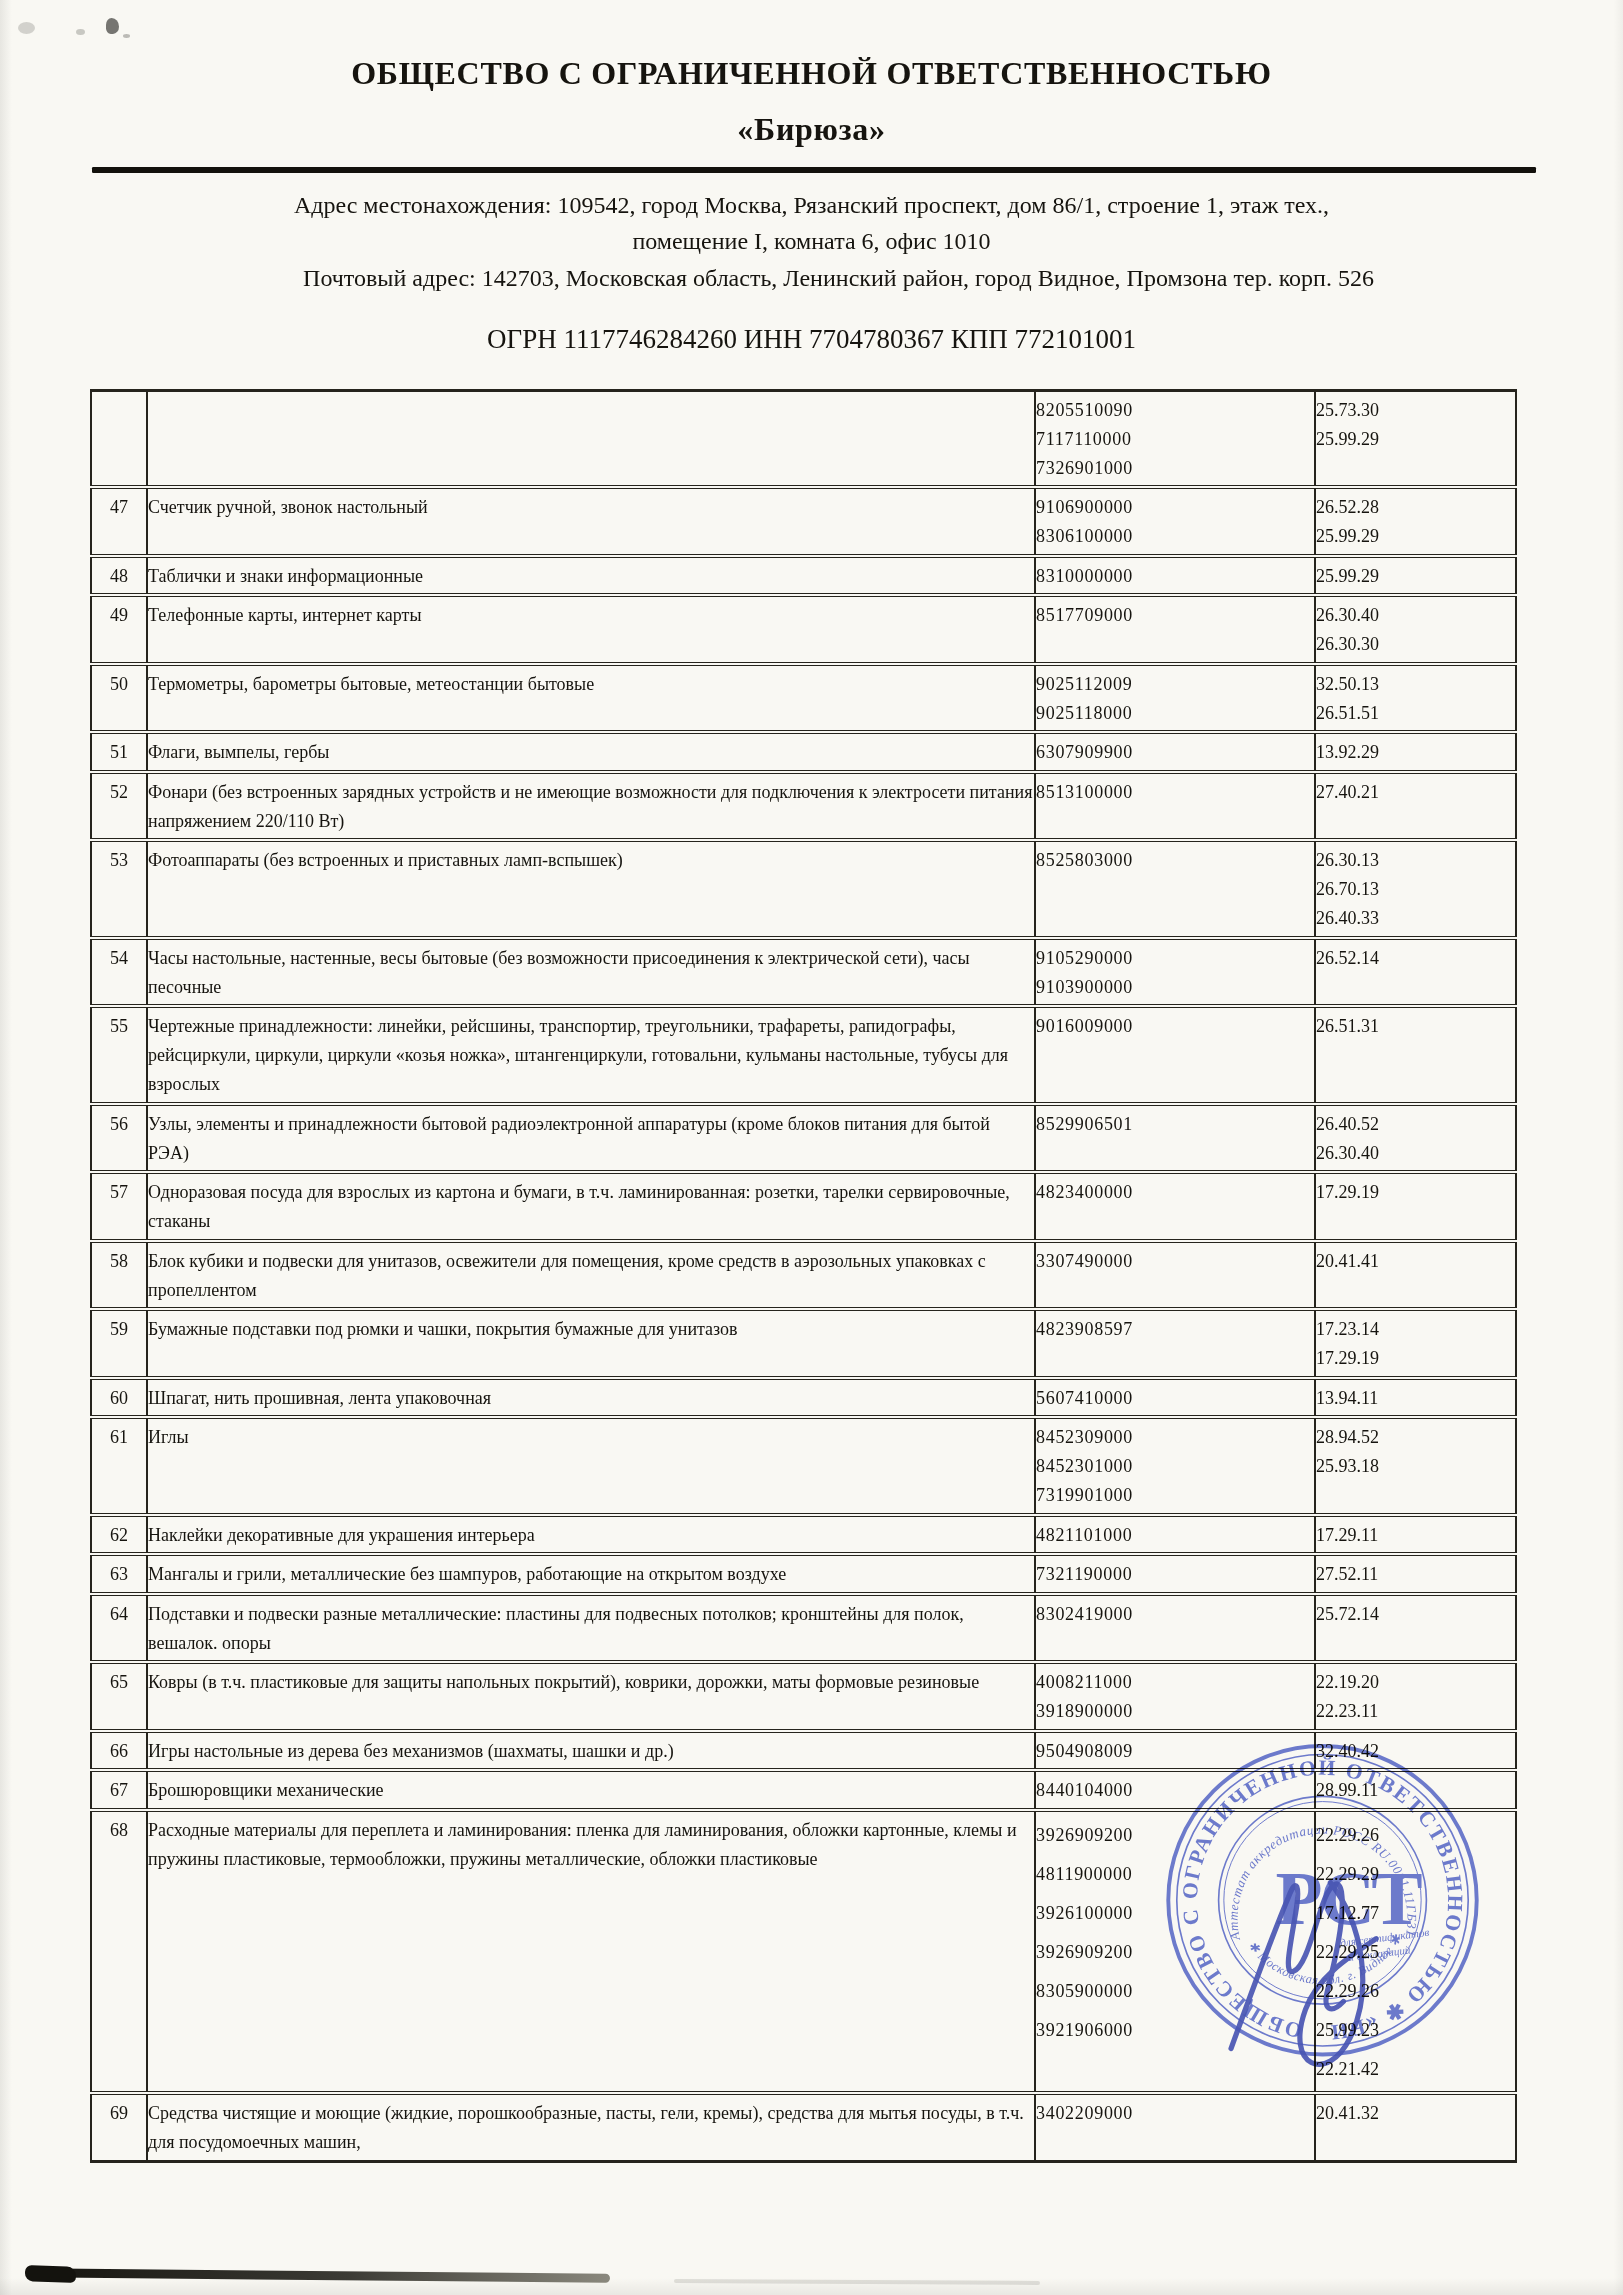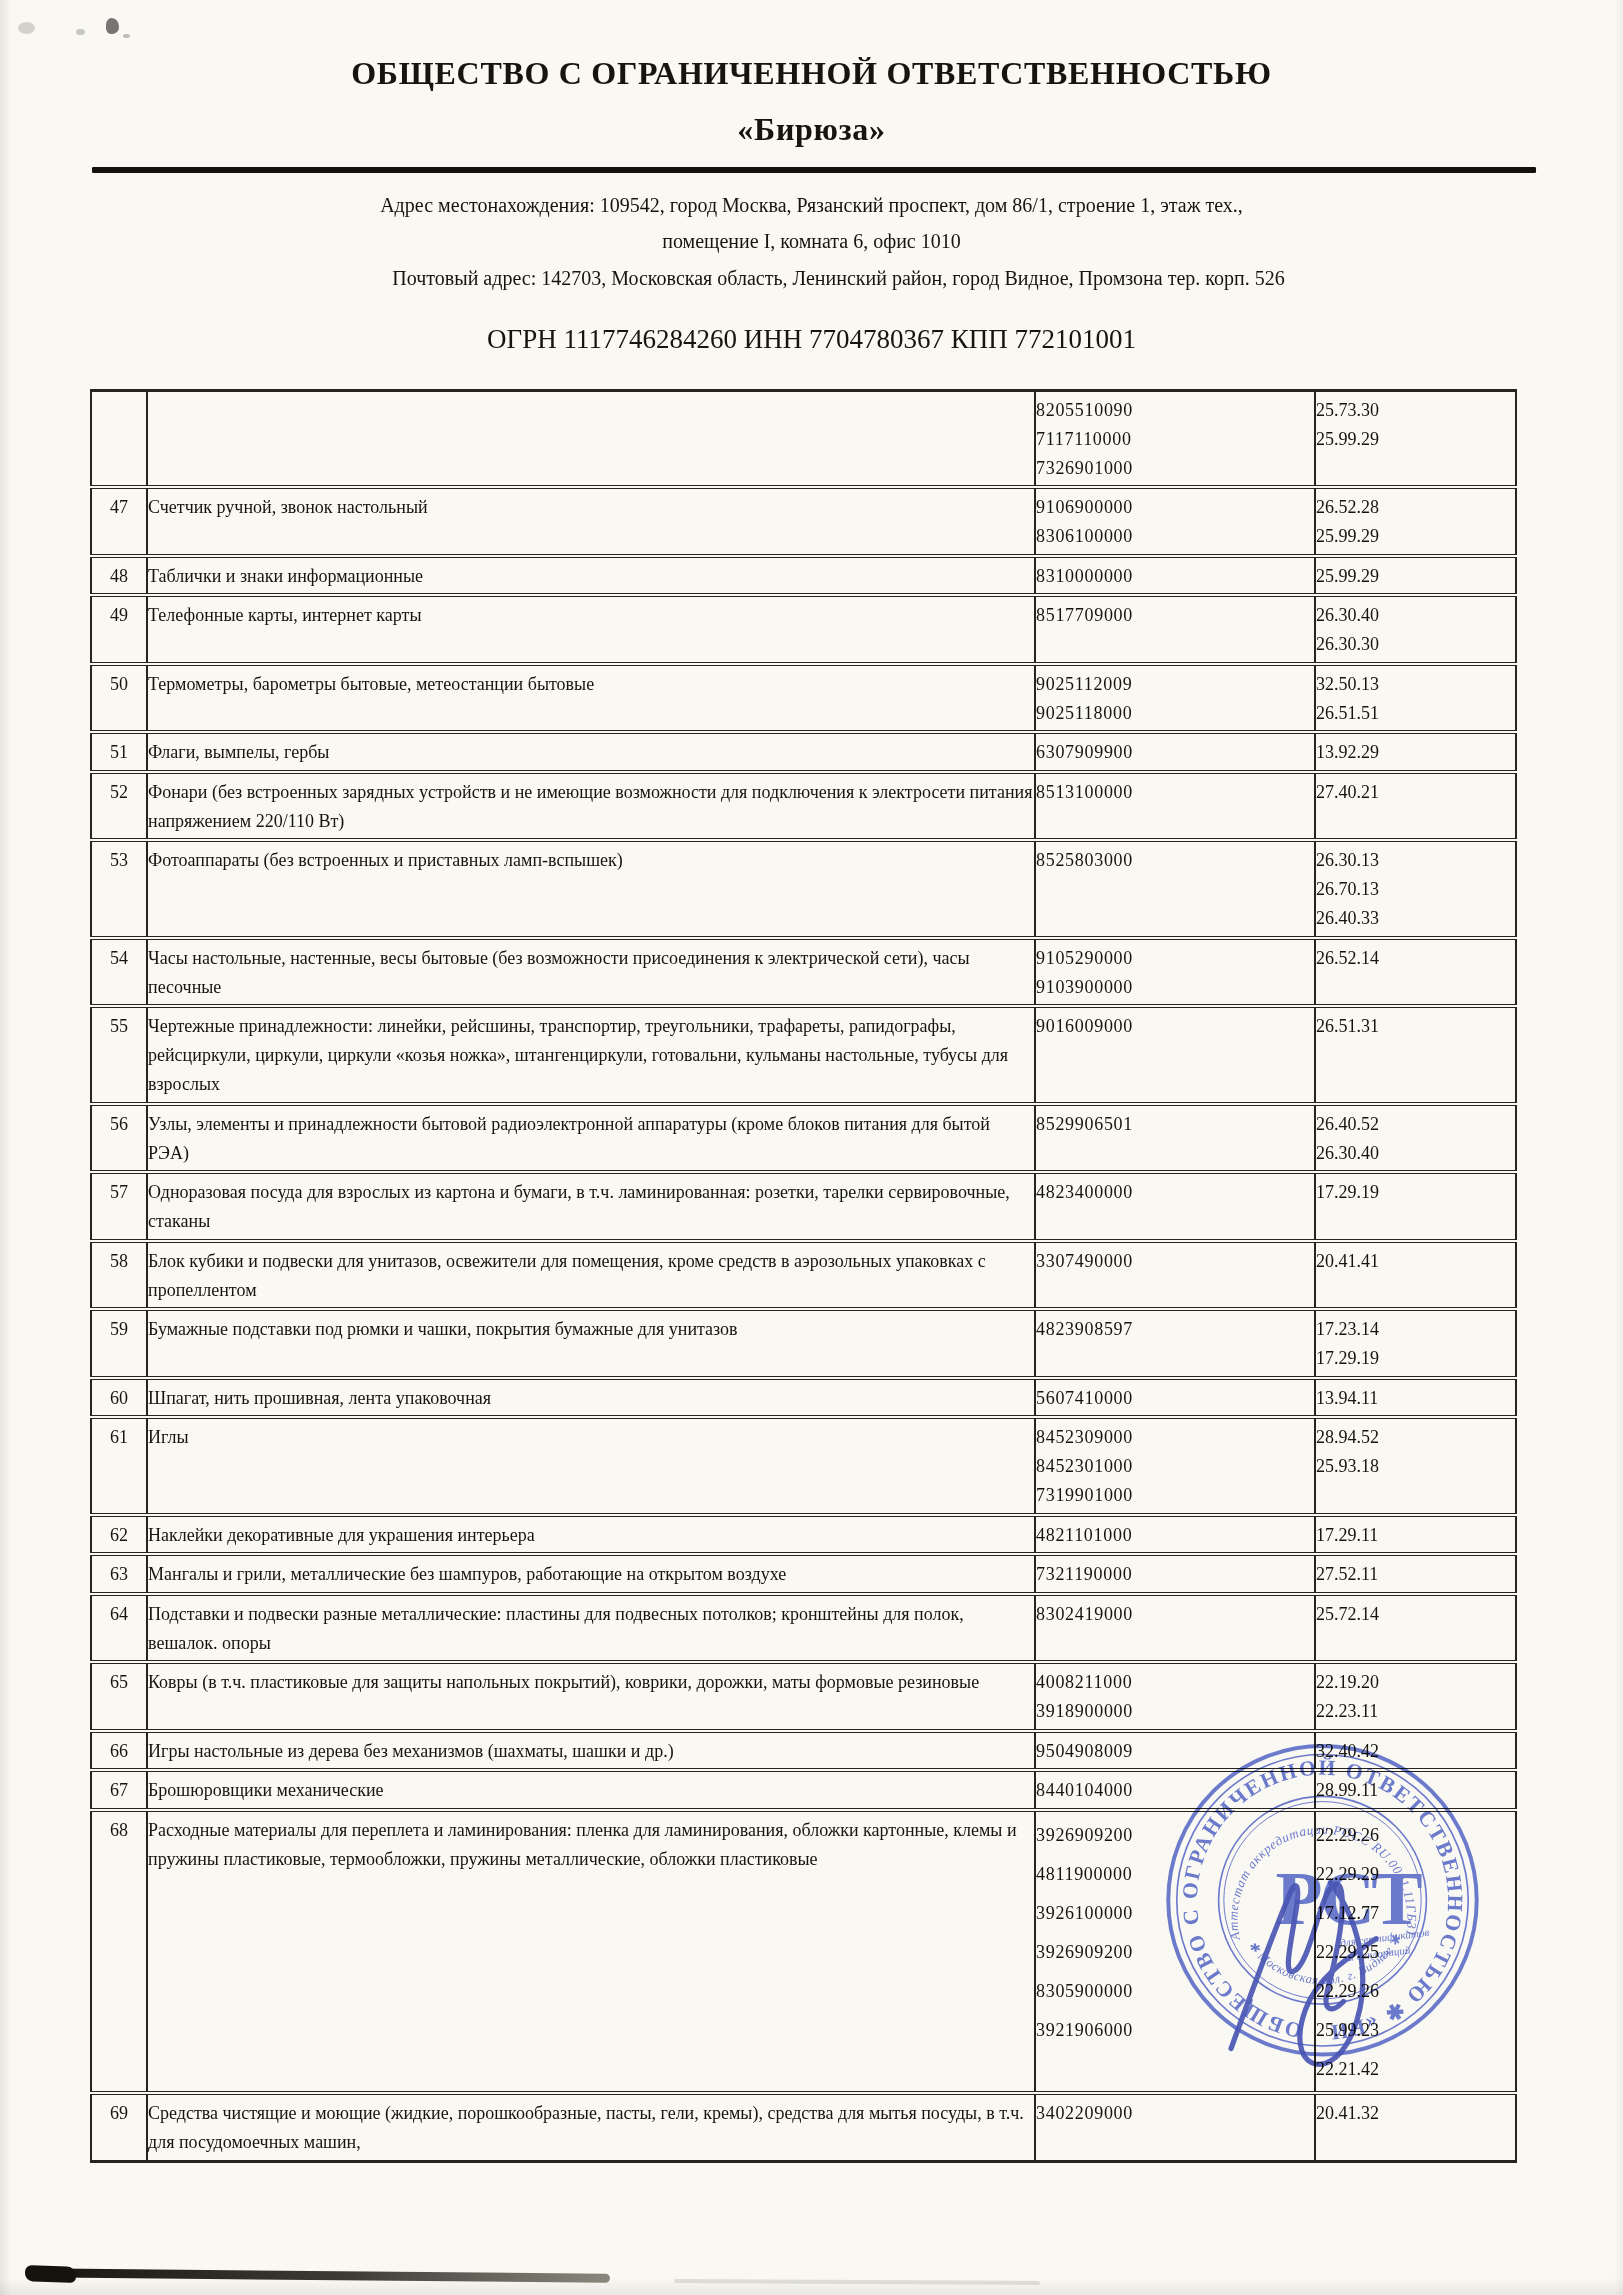--- a/index.html
+++ b/index.html
@@ -17,21 +17,21 @@
       linear-gradient(90deg,rgba(120,120,115,.14),rgba(120,120,115,0) 11.8px),
       linear-gradient(270deg,rgba(120,120,115,.08),rgba(120,120,115,0) 9.2px),
       linear-gradient(0deg,rgba(90,90,85,.10),rgba(90,90,85,0) 17px);
     pointer-events:none;
   }
   .abs{position:absolute;}
   .center{left:0;width:1623px;text-align:center;}
 
   .title{font-weight:bold;font-size:32px;letter-spacing:0.7px;}
   .rule{height:5.9px;background:#13110c;border-radius:1.3px;}
-  .addr{font-size:20px;line-height:31px;}
+  .addr{font-size:24px;line-height:31px;}
   .reg{font-size:27px;}
 
   table.goods{
     position:absolute;left:90px;top:389px;
     width:1425px;table-layout:fixed;border-collapse:collapse;
     font-size:18px;line-height:29px;
   }
   table.goods td{
     border-left:2.6px solid #26241d;
     border-right:2.6px solid #26241d;

